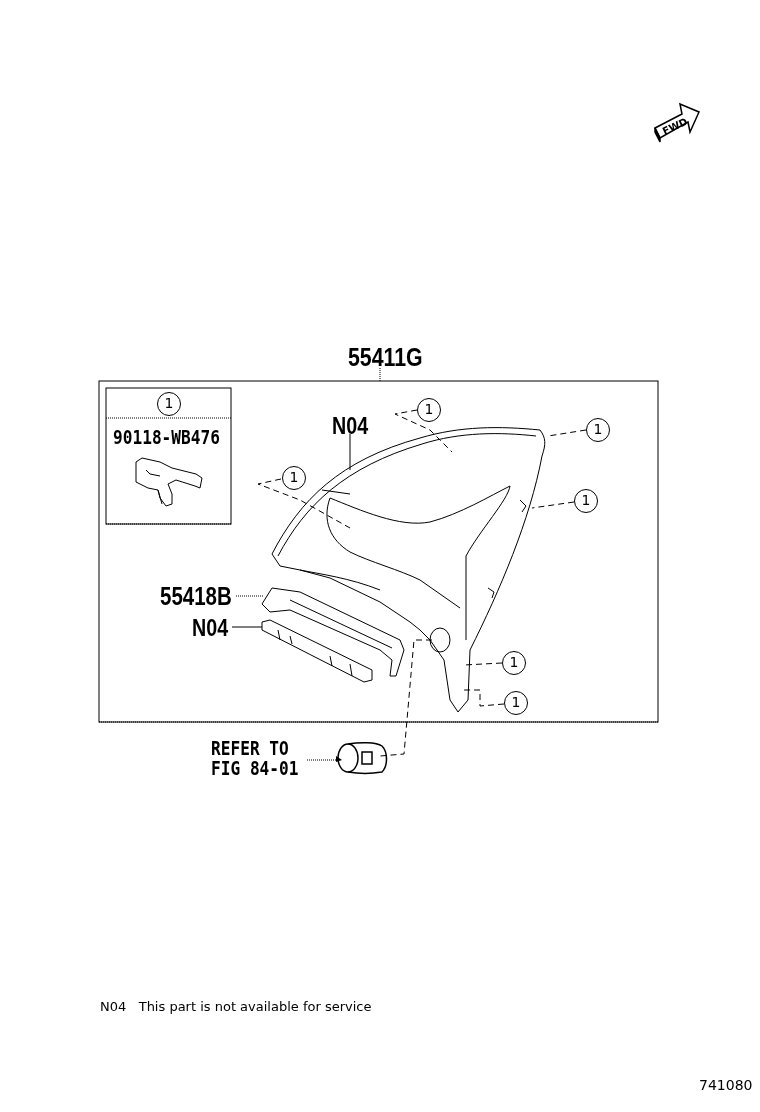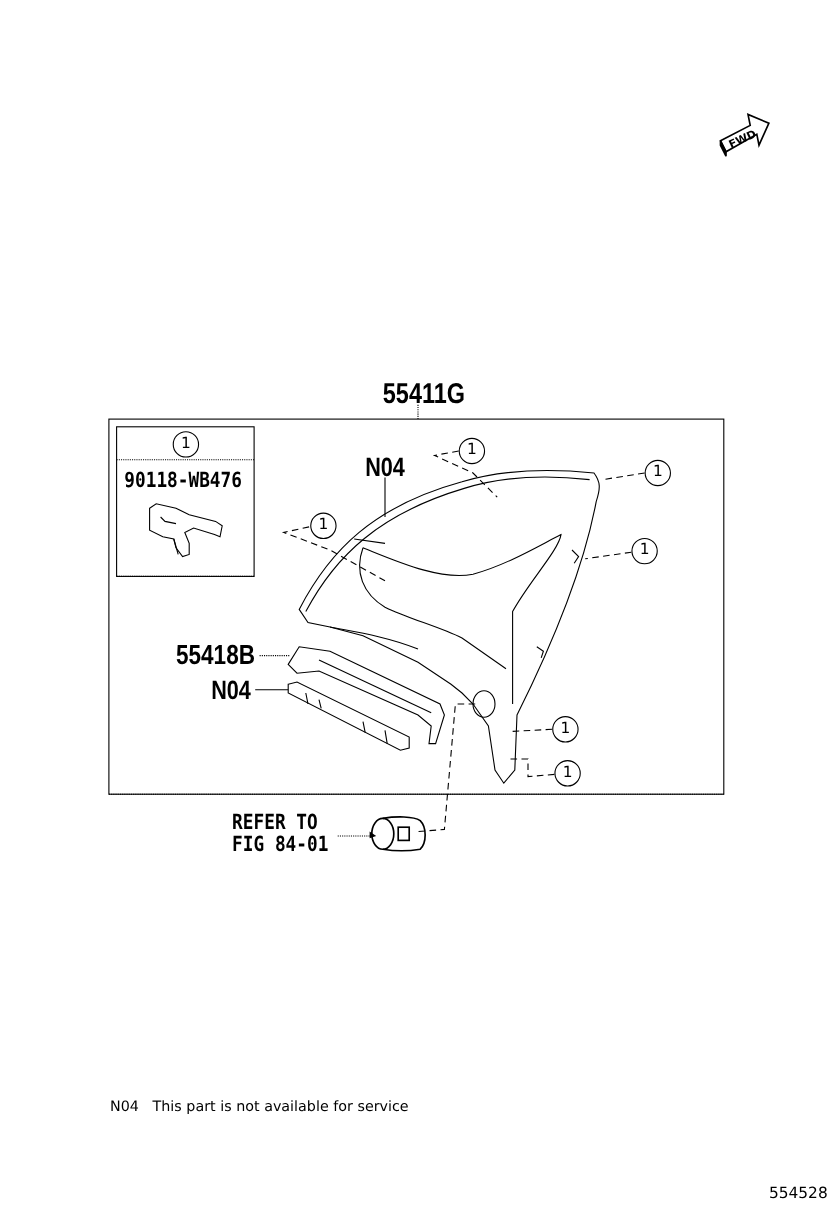--- a/index.html
+++ b/index.html
@@ -101,13 +101,13 @@
 <div class="callout" style="left:282px; top:466px;">1</div>
 <div class="callout" style="left:574px; top:489px;">1</div>
 <div class="callout" style="left:502px; top:651px;">1</div>
 <div class="callout" style="left:504px; top:691px;">1</div>
 
 <div class="abs note" style="left:60px; top:999px;margin-left:40px;">
   <span>N04</span>&nbsp;&nbsp;
   <span>This part is not available for service</span>
 </div>
 
-<div class="abs note" style="left:699px; top:1077px; font-size:14px;">554528</div>
+<div class="abs note" style="left:699px; top:1077px; font-size:14px;">741080</div>
 
 </body></html>

